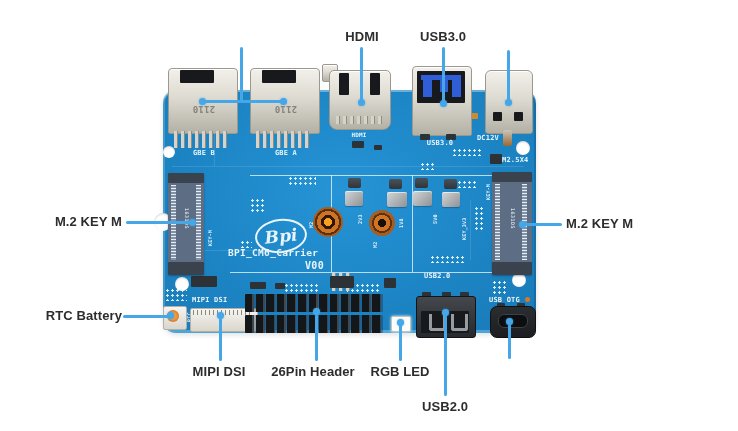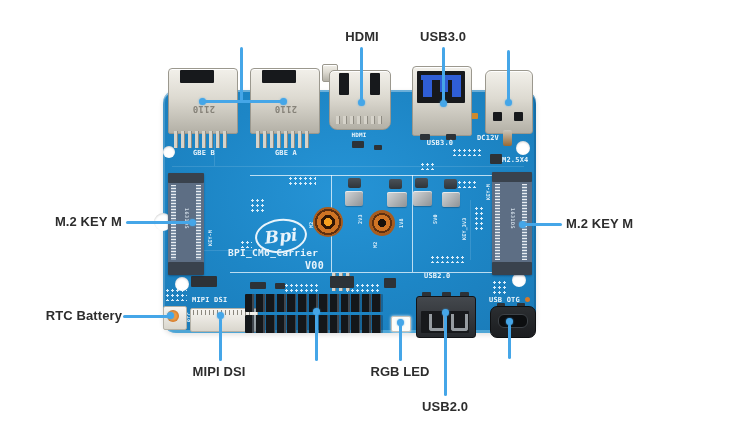--- a/index.html
+++ b/index.html
@@ -263,16 +263,17 @@
 
   <div class="lv" style="left:508px;top:324px;height:35px;"></div>
   <div class="dot" style="left:506px;top:318px;"></div>
 
   <div class="lbl c" style="left:332px;top:30px;width:60px;">HDMI</div>
   <div class="lbl c" style="left:408px;top:30px;width:70px;">USB3.0</div>
   <div class="lbl r" style="left:42px;top:215px;width:80px;">M.2 KEY M</div>
   <div class="lbl l" style="left:566px;top:217px;width:90px;">M.2 KEY M</div>
   <div class="lbl r" style="left:42px;top:309px;width:80px;">RTC Battery</div>
   <div class="lbl c" style="left:181px;top:365px;width:76px;">MIPI DSI</div>
+  <div class="lbl c" style="left:259px;top:365px;width:108px;">26Pin Header</div>
   <div class="lbl c" style="left:362px;top:365px;width:76px;">RGB LED</div>
   <div class="lbl c" style="left:412px;top:400px;width:66px;">USB2.0</div>
 
 </div>
 
 </body></html>

